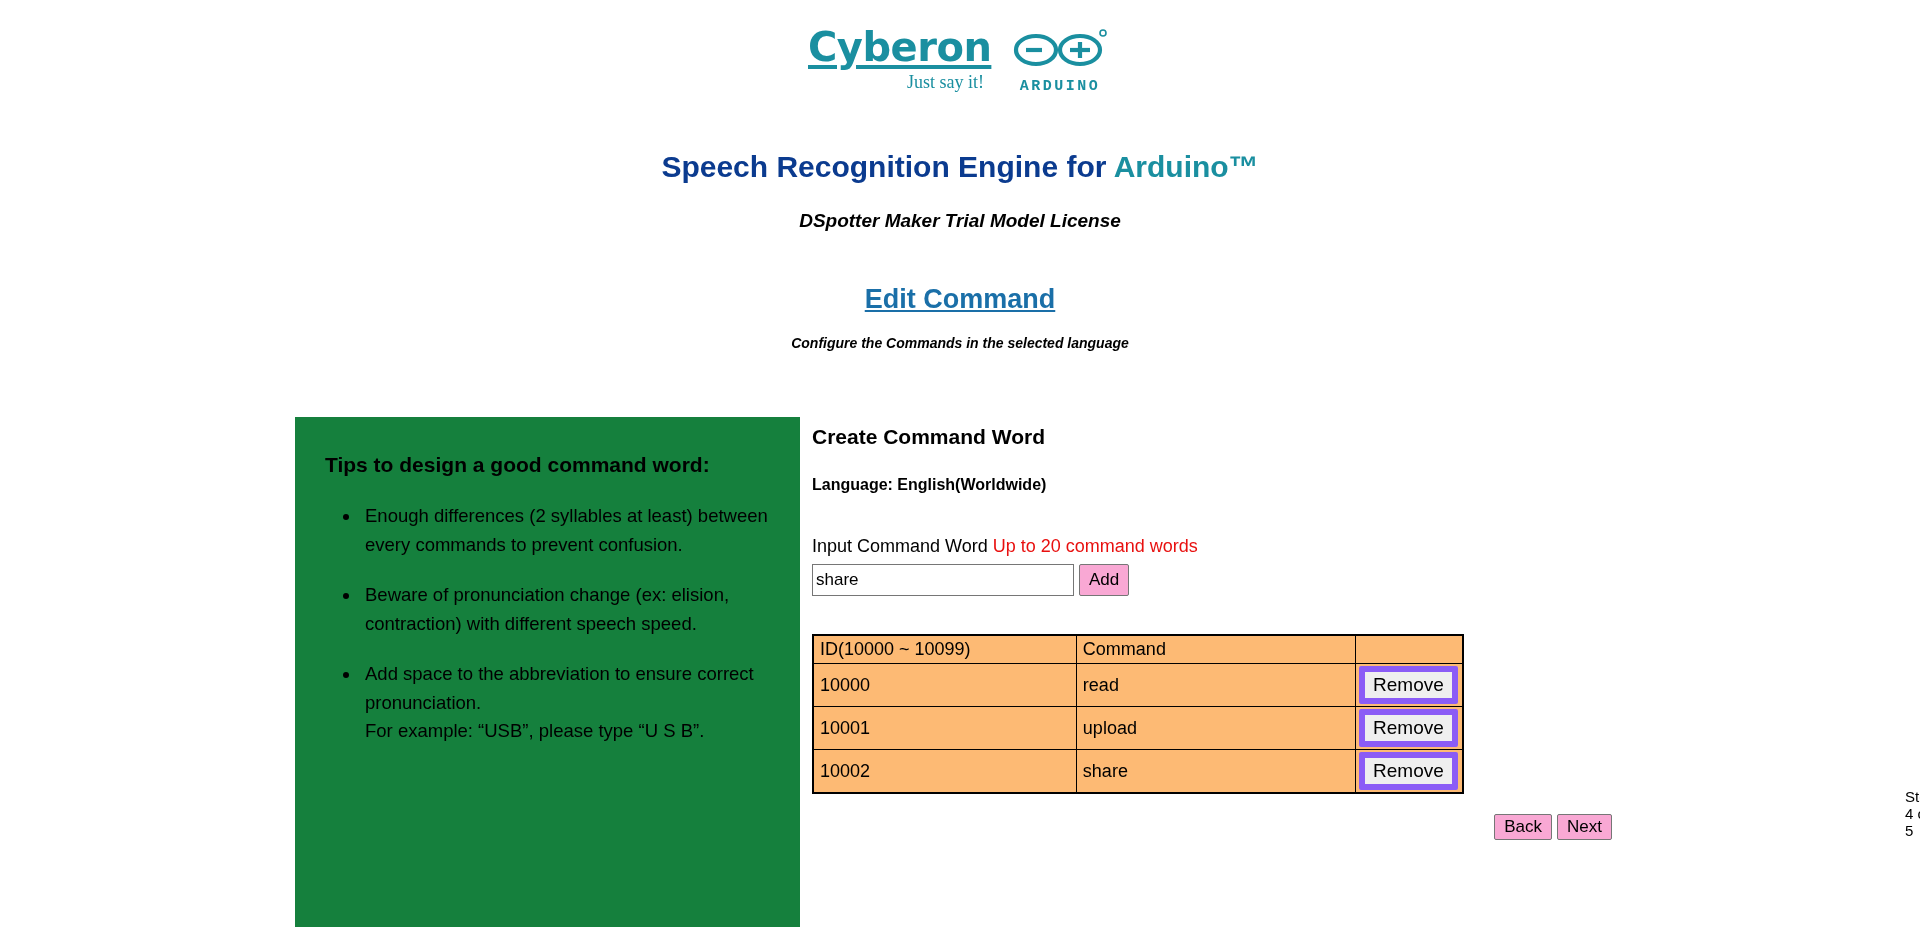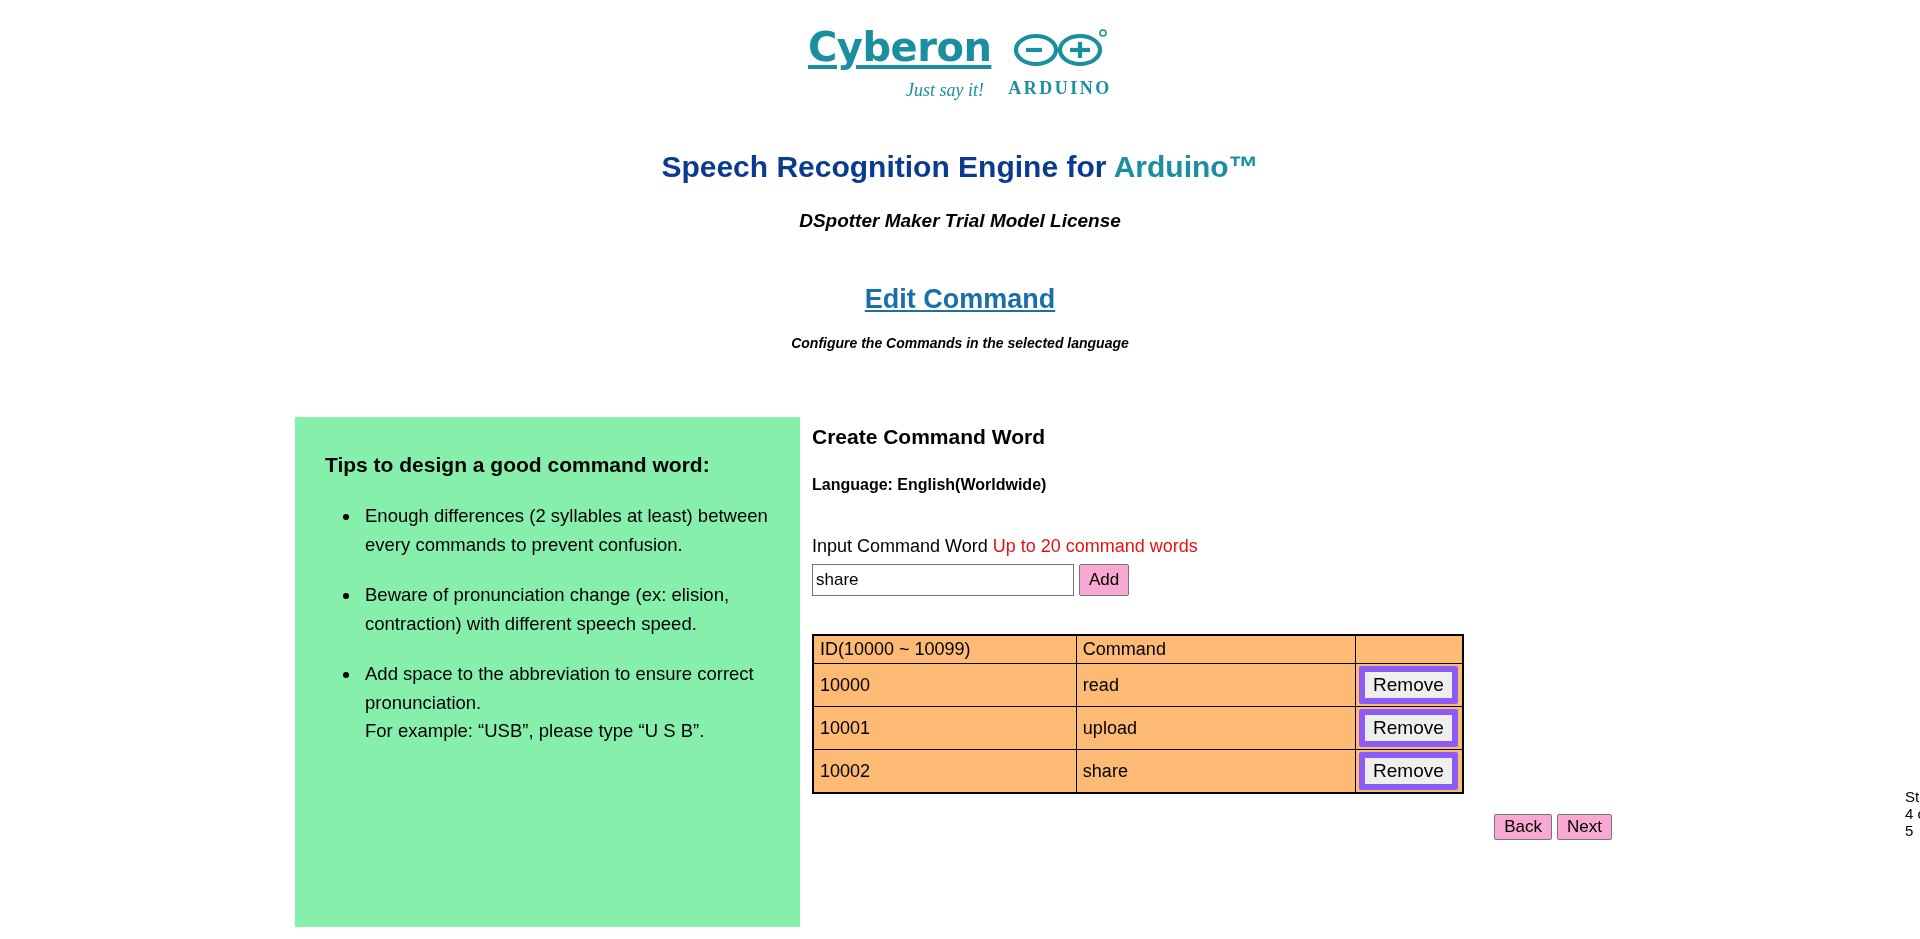--- a/index.html
+++ b/index.html
@@ -36,39 +36,38 @@
     font-weight: bold;
     color: #1a8fa0;
     letter-spacing: -0.5px;
     text-decoration: underline;
     text-underline-offset: 4px;
     line-height: 46px;
     white-space: nowrap;
   }
   .cyberon-tag {
     font-family: "Liberation Serif", serif;
-    font-style: italic;
     font-size: 18px;
     color: #1a8fa0;
     text-align: right;
     padding-right: 2px;
-    margin-top: 10px;
+    margin-top: 2px;
   }
   .arduino-logo {
     width: 104px;
     height: 74px;
     position: relative;
   }
   .arduino-mark {
     width: 100px;
     height: 44px;
   }
   .arduino-word {
-    font-family: Liberation Serif, serif;
-    font-size: 18px;
+    font-family: Liberation Mono, monospace;
+    font-size: 15px;
     font-weight: bold;
     letter-spacing: 2.5px;
     color: #1a8fa0;
     text-align: center;
     margin-top: 2px;
   }
 
   
   .main-title {
     text-align: center;
@@ -114,21 +113,21 @@
     left: 295px;
     top: 417px;
     width: 1340px;
   }
   .tips-panel {
     position: absolute;
     left: 0;
     top: 0;
     width: 505px;
     height: 510px;
-    background: #86efac;
+    background: #15803d;
     box-sizing: border-box;
     padding: 32px 28px 0 30px;
   }
   .tips-title {
     font-size: 21px;
     font-weight: bold;
     color: #000;
     line-height: 31px;
     max-width: 430px;
   }

